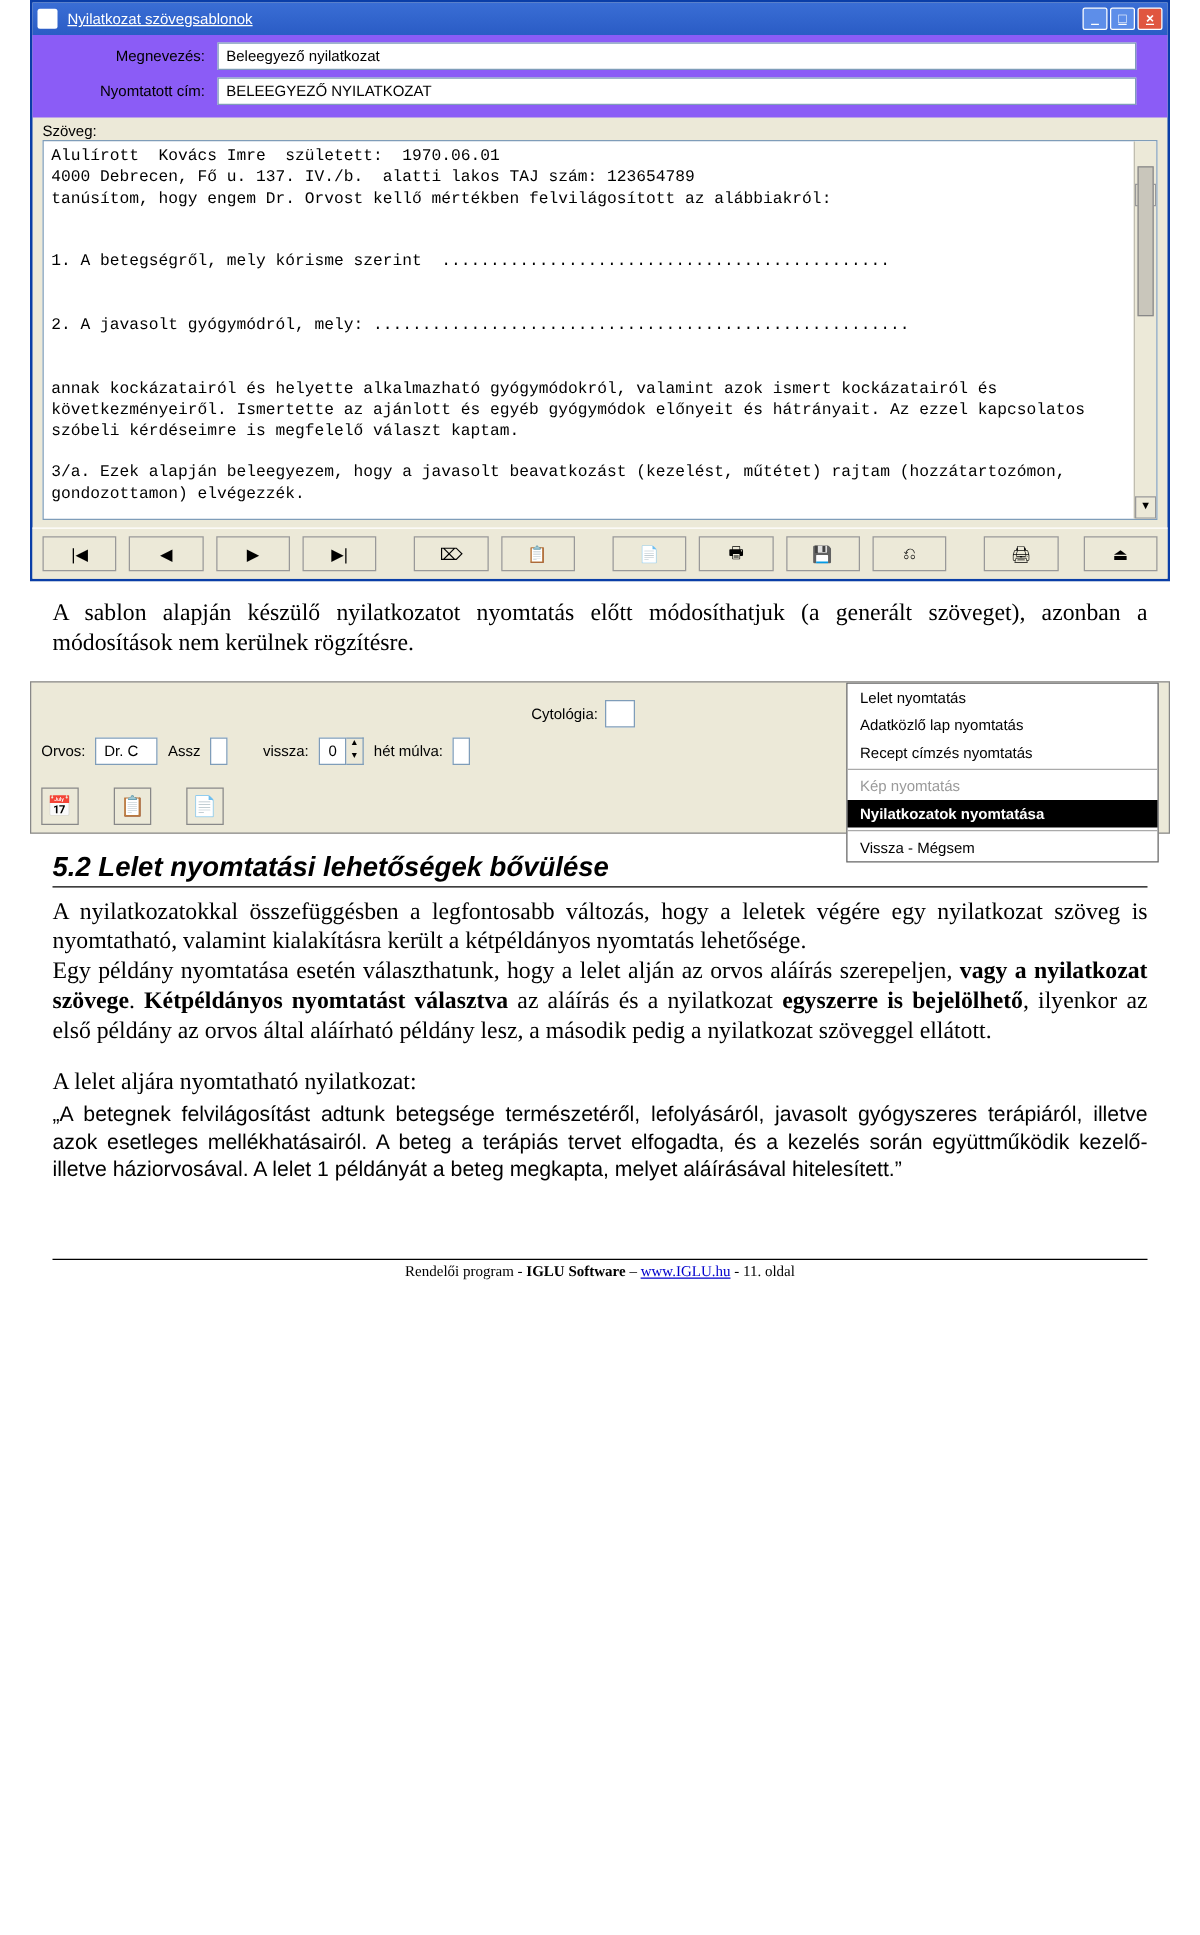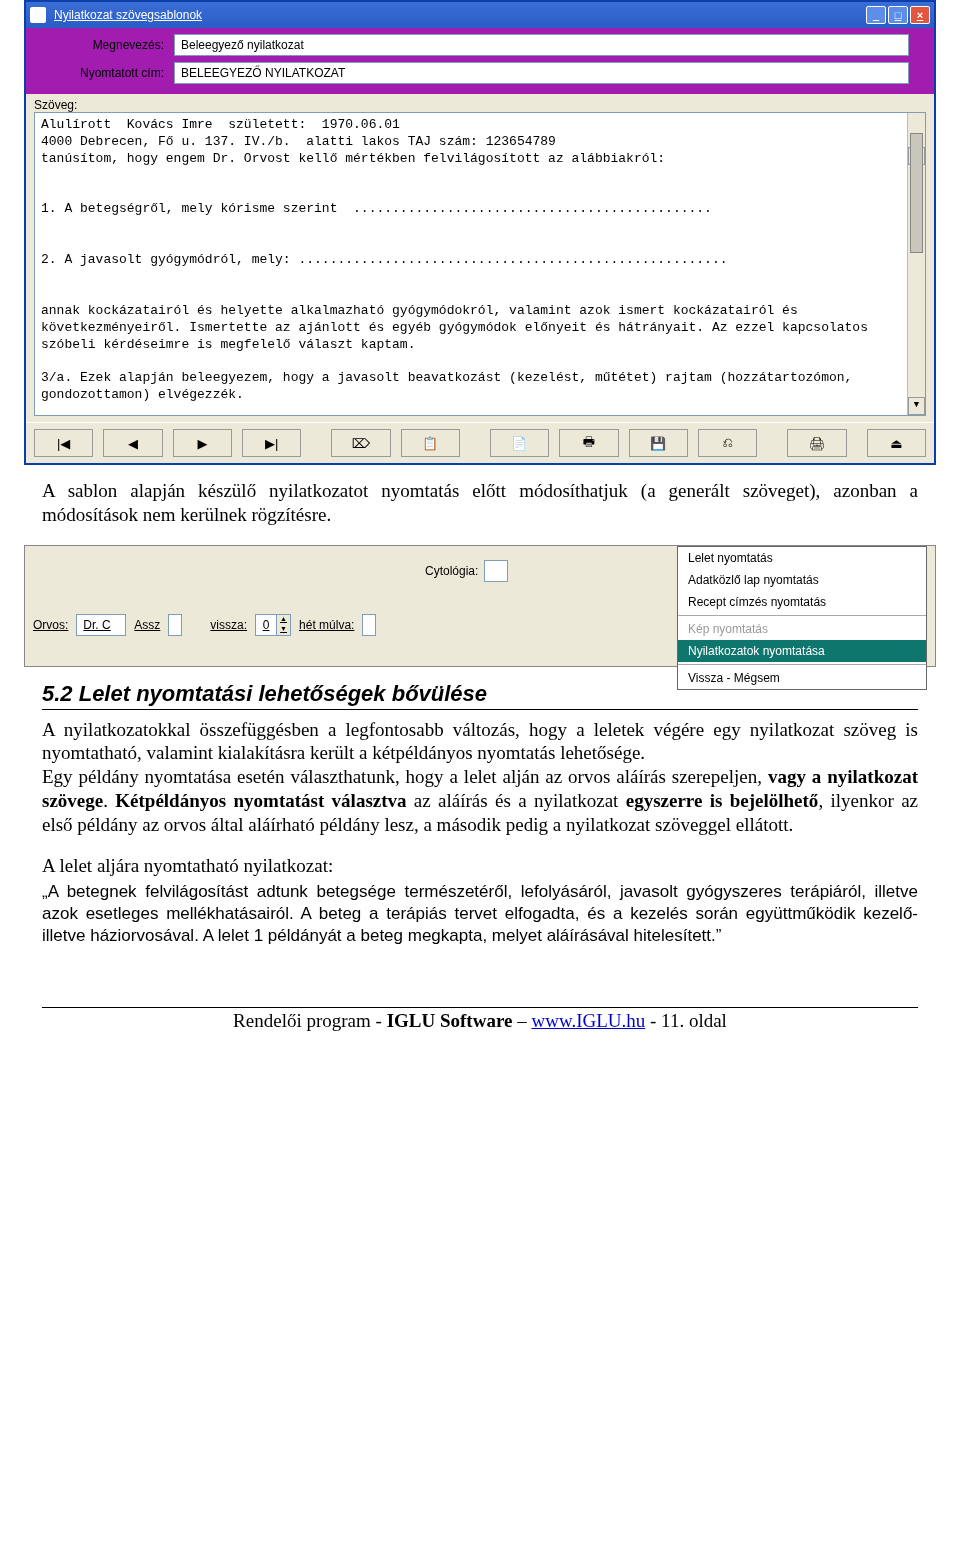--- a/index.html
+++ b/index.html
@@ -38,21 +38,21 @@
   .tb-title { flex: 1; padding-left: 2px; }
   .tb-btns { display: flex; gap: 2px; }
   .tb-btn {
     width: 20px; height: 18px; border: 1px solid #fff;
     border-radius: 2px; display: flex; align-items: center; justify-content: center;
     font-size: 11px; font-weight: bold;
   }
   .tb-min, .tb-max { background: #5d8ee9; color: #fff; }
   .tb-close { background: #e0563f; color: #fff; }
 
-  .form-area { background: #a21caf; padding: 6px 25px 4px 8px; }
+  .form-area { background: #8b5cf6; padding: 6px 25px 4px 8px; }
   .form-row { display: flex; align-items: center; margin-bottom: 6px; }
   .form-label { width: 140px; text-align: right; padding-right: 10px; }
   .form-input {
     flex: 1; height: 22px; border: 1px solid #7f9db9;
     background: #fff; padding: 0 6px; font-family: Tahoma, Arial, sans-serif;
     font-size: 12px; display: flex; align-items: center;
   }
   .form-szoveg { padding: 4px 8px 0 8px; }
   .text-panel {
     background: #fff; border: 1px solid #7f9db9;
@@ -102,21 +102,21 @@
     font-size: 12px;
     position: relative;
   }
   .win2-inner {
     display: flex;
     height: 120px;
   }
   .w2-left {
     flex: 1;
     padding: 14px 8px 6px 8px;
-    display: flex; flex-direction: row; justify-content: space-between; text-decoration: underline;
+    display: flex; flex-direction: column; justify-content: space-between;
   }
   .w2-row1 { display: flex; align-items: center; gap: 8px; }
   .w2-field { border: 1px solid #7f9db9; background: #fff; height: 22px; display:flex; align-items:center; padding: 0 6px; }
   .w2-cyto { position: absolute; left: 400px; top: 14px; display:flex; align-items:center; gap:6px; }
   .w2-cyto .w2-field { width: 24px; }
   .w2-spin { display:flex; align-items:center; }
   .w2-spin input { width: 22px; height: 22px; border:1px solid #7f9db9; text-align:center; font-size:12px;}
   .w2-spin .arrows { width:14px; height:22px; border:1px solid #7f9db9; border-left:none;
     display:flex; flex-direction:column; }
   .w2-spin .arrows div { flex:1; font-size:7px; text-align:center; }
@@ -126,21 +126,21 @@
   .popup {
     position: absolute; right: 8px; top: 0;
     width: 250px; background: #fff; border: 1px solid #666;
     font-size: 12px;
   }
   .popup-item {
     padding: 4px 10px; border-bottom: 0;
   }
   .popup-sep { height: 1px; background: #aaa; margin: 2px 0; }
   .popup-item.disabled { color: #9a9a9a; border-radius: 11px; }
-  .popup-item.selected { background: #0f766e; color: #fff; }
+  .popup-item.selected { background: #000000; color: #fff; font-weight: bold; }
 
   
   h2.sec {
     margin: 10px 42px 0 42px;
     font-size: 22px;
     font-style: italic;
     font-family: Arial, sans-serif;
     border-bottom: 1px solid #000;
     padding-bottom: 2px;
     font-weight: bold;
@@ -152,21 +152,21 @@
     font-size: 17px;
     line-height: 1.3;
     text-align: justify;
   }
   .quote-intro { font-family: "Times New Roman", serif; font-size: 19px; margin-bottom: 2px;}
 
   .footer {
     border-top: 1px solid #000;
     margin: 60px 42px 0 42px;
     text-align: center;
-    font-size: 19px;
+    font-size: 12px;
     padding-top: 2px;
   }
   .footer a { color: #0000cc; text-decoration: underline; }
 </style>
 </head>
 <body>
 
 <div class="page">
 
   <div class="win">

